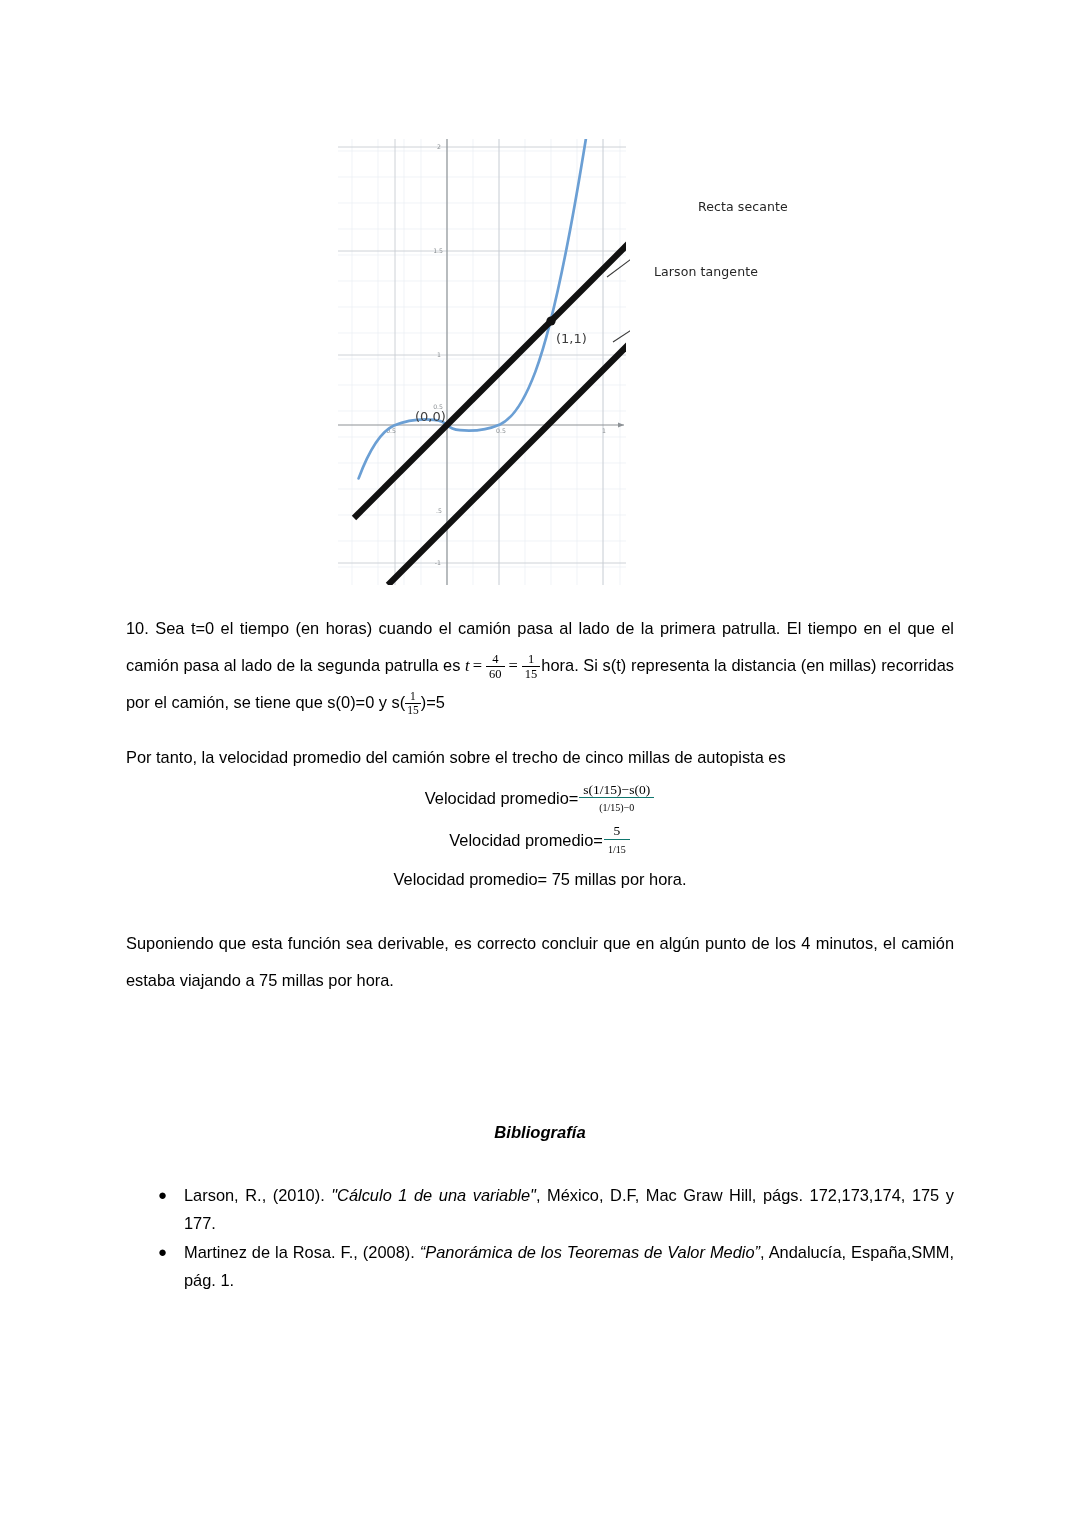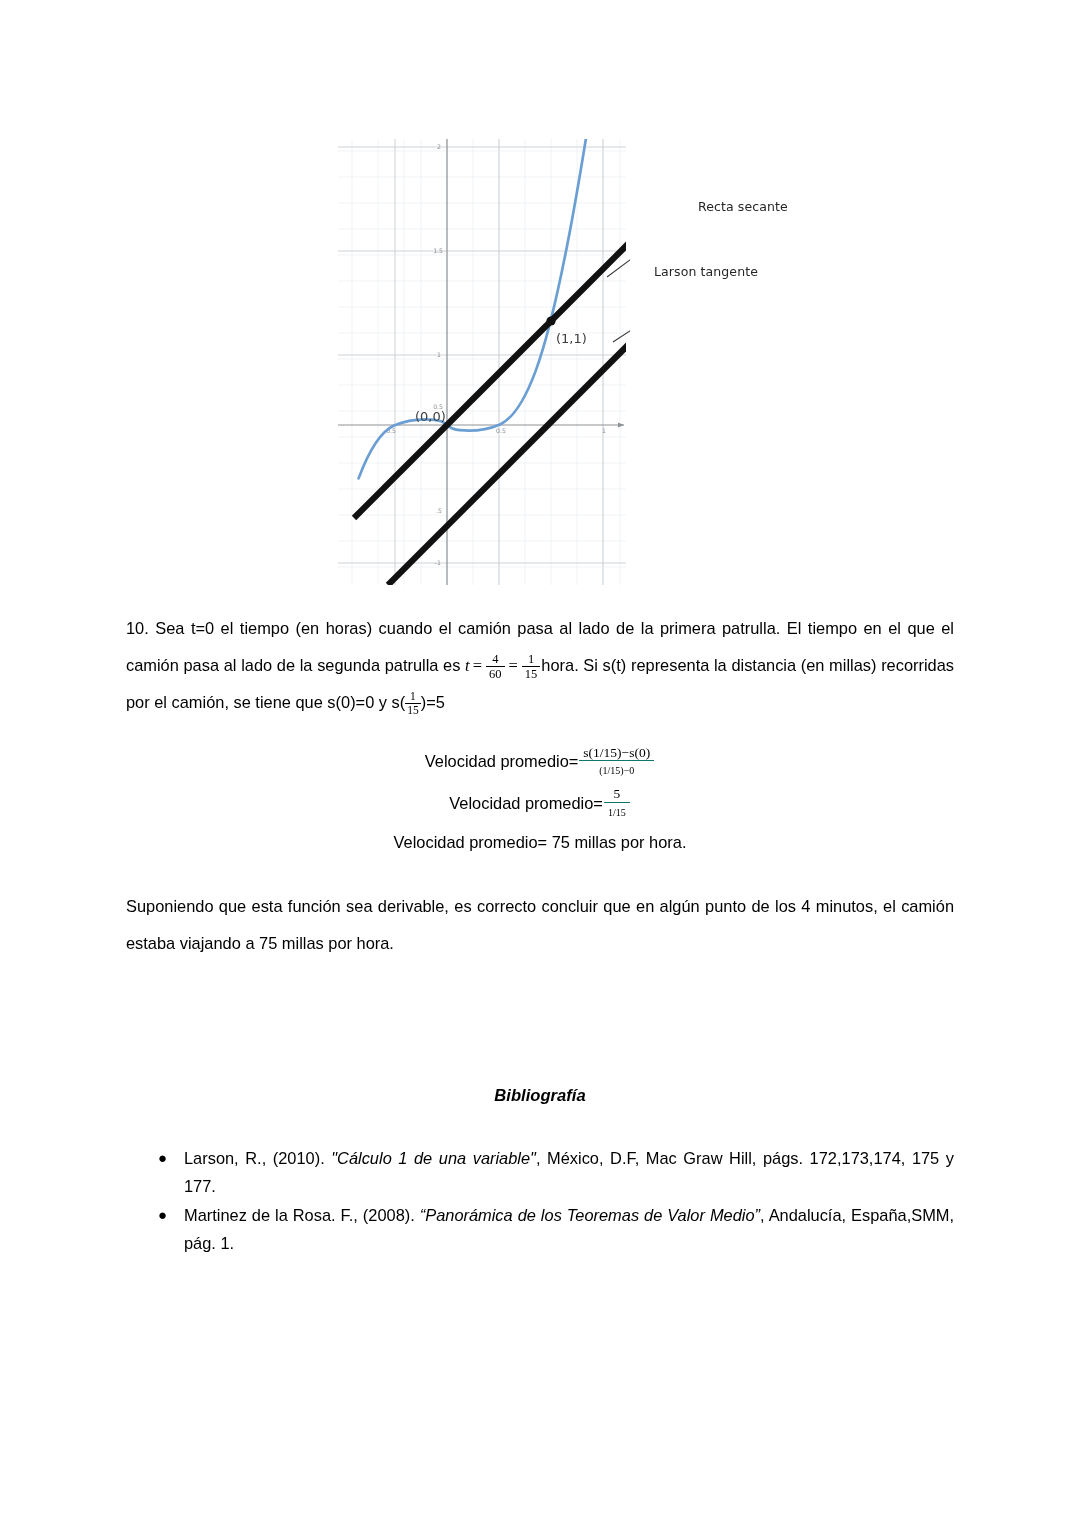--- a/index.html
+++ b/index.html
@@ -306,20 +306,21 @@
   <div class="fig-label" id="label-secante">Recta secante</div>
 
   <div class="fig-label" id="label-tangente">Larson tangente</div>
 
   <div class="content">
 
     <p class="body para-10"><span>10. Sea t=0 el tiempo (en horas) cuando el camión pasa al lado de la primera patrulla. El tiempo en el que el camión pasa al lado de la segunda patrulla es </span><span class="mi">t</span><span class="mo">=</span><span class="frac"><span class="num">4</span><span class="den">60</span></span><span class="mo">=</span><span class="frac"><span class="num">1</span><span class="den">15</span></span><span>hora. Si s(t) representa la distancia (en millas) recorridas por el camión, se tiene que s(0)=0 y s(</span><span class="frac-sm"><span class="num">1</span><span class="den">15</span></span><span>)=5</span></p>
 
     <div class="spacer-18"></div>
 
+    <p class="body">Por tanto, la velocidad promedio del camión sobre el trecho de cinco millas de autopista es</p>
 
     <div class="formula-line"><span class="lbl">Velocidad promedio=</span><span class="frac-big"><span class="num">s(1/15)−s(0)</span><span class="den">(1/15)−0</span></span></div>
 
     <div class="formula-line"><span class="lbl">Velocidad promedio=</span><span class="frac-big"><span class="num">5</span><span class="den">1/15</span></span></div>
 
     <div class="formula-line">Velocidad promedio= 75 millas por hora.</div>
 
     <div class="spacer-26"></div>
 
     <p class="body">Suponiendo que esta función sea derivable, es correcto concluir que en algún punto de los 4 minutos, el camión estaba viajando a 75 millas por hora.</p>

